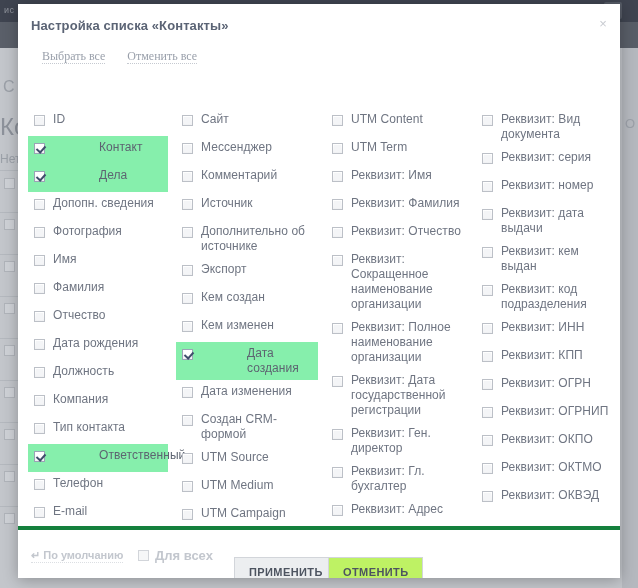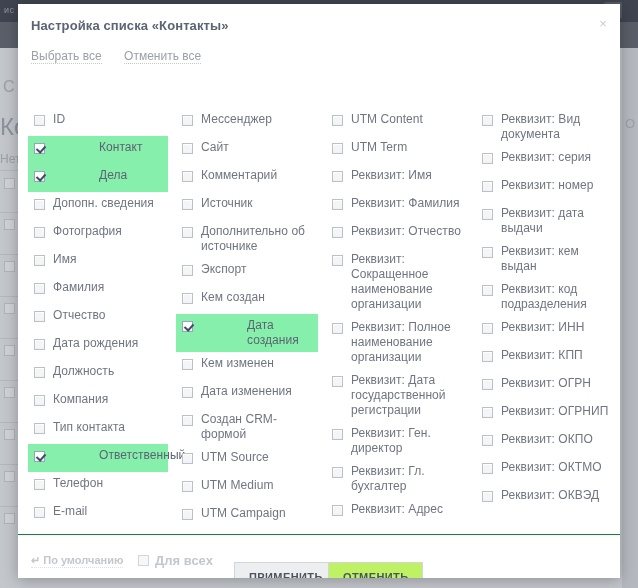--- a/index.html
+++ b/index.html
@@ -97,21 +97,22 @@
   #close-icon {
     position: absolute; right: 10px; top: 13px;
     width: 14px; height: 14px;
     font-size: 13px; color: #c8cbd1;
     text-align: center; line-height: 14px;
     cursor: pointer; user-select: none;
   }
   #select-bar {
     position: relative;
     height: 28px;
-    padding-left: 13px;
+    padding-left: 24px;
+    font-family: Liberation Serif, serif;
   }
   .sel-link {
     display: inline-block;
     font-size: 12px; color: #9aa0ab;
     border-bottom: 1px dotted #c5c9d0;
     cursor: pointer;
     margin-right: 18px;
     line-height: 14px;
   }
 
@@ -173,22 +174,22 @@
     line-height: 15px;
     letter-spacing: .05px;
   }
   .row.checked .lbl { color: #5e6料470; }
   .row.checked .lbl { color: #5d6471; }
 
   
   #footer {
     position: absolute;
     left: 0; right: 0; bottom: 0;
-    height: 44px;
-    border-top: 1px solid #15803d;
+    height: 52px;
+    border-top: 4px solid #15803d;
     background: #ffffff;
   }
   #default-link {
     position: absolute; left: 13px; top: 19px;
     font-size: 11px; font-weight: bold; color: #c3c7ce;
     cursor: pointer;
     border-bottom: 1px dotted #dcdfe3;
     line-height: 13px;
   }
   #default-icon {
@@ -333,53 +334,53 @@
           <span class="lbl">Телефон</span>
         </div>
         <div class="row">
           <span class="cb"></span>
           <span class="lbl">E-mail</span>
         </div>
       </div>
       <div class="col">
         <div class="row">
           <span class="cb"></span>
+          <span class="lbl">Сайт</span>
+        </div>
+        <div class="row">
+          <span class="cb"></span>
           <span class="lbl">Мессенджер</span>
         </div>
         <div class="row">
           <span class="cb"></span>
-          <span class="lbl">Сайт</span>
-        </div>
-        <div class="row">
-          <span class="cb"></span>
           <span class="lbl">Комментарий</span>
         </div>
         <div class="row">
           <span class="cb"></span>
           <span class="lbl">Источник</span>
         </div>
         <div class="row">
           <span class="cb"></span>
           <span class="lbl">Дополнительно об источнике</span>
         </div>
         <div class="row">
           <span class="cb"></span>
           <span class="lbl">Экспорт</span>
         </div>
         <div class="row">
           <span class="cb"></span>
           <span class="lbl">Кем создан</span>
         </div>
+        <div class="row">
+          <span class="cb"></span>
+          <span class="lbl">Кем изменен</span>
+        </div>
         <div class="row checked">
           <span class="cb"></span>
           <span class="lbl">Дата создания</span>
-        </div>
-        <div class="row">
-          <span class="cb"></span>
-          <span class="lbl">Кем изменен</span>
         </div>
         <div class="row">
           <span class="cb"></span>
           <span class="lbl">Дата изменения</span>
         </div>
         <div class="row">
           <span class="cb"></span>
           <span class="lbl">Создан CRM-формой</span>
         </div>
         <div class="row">

